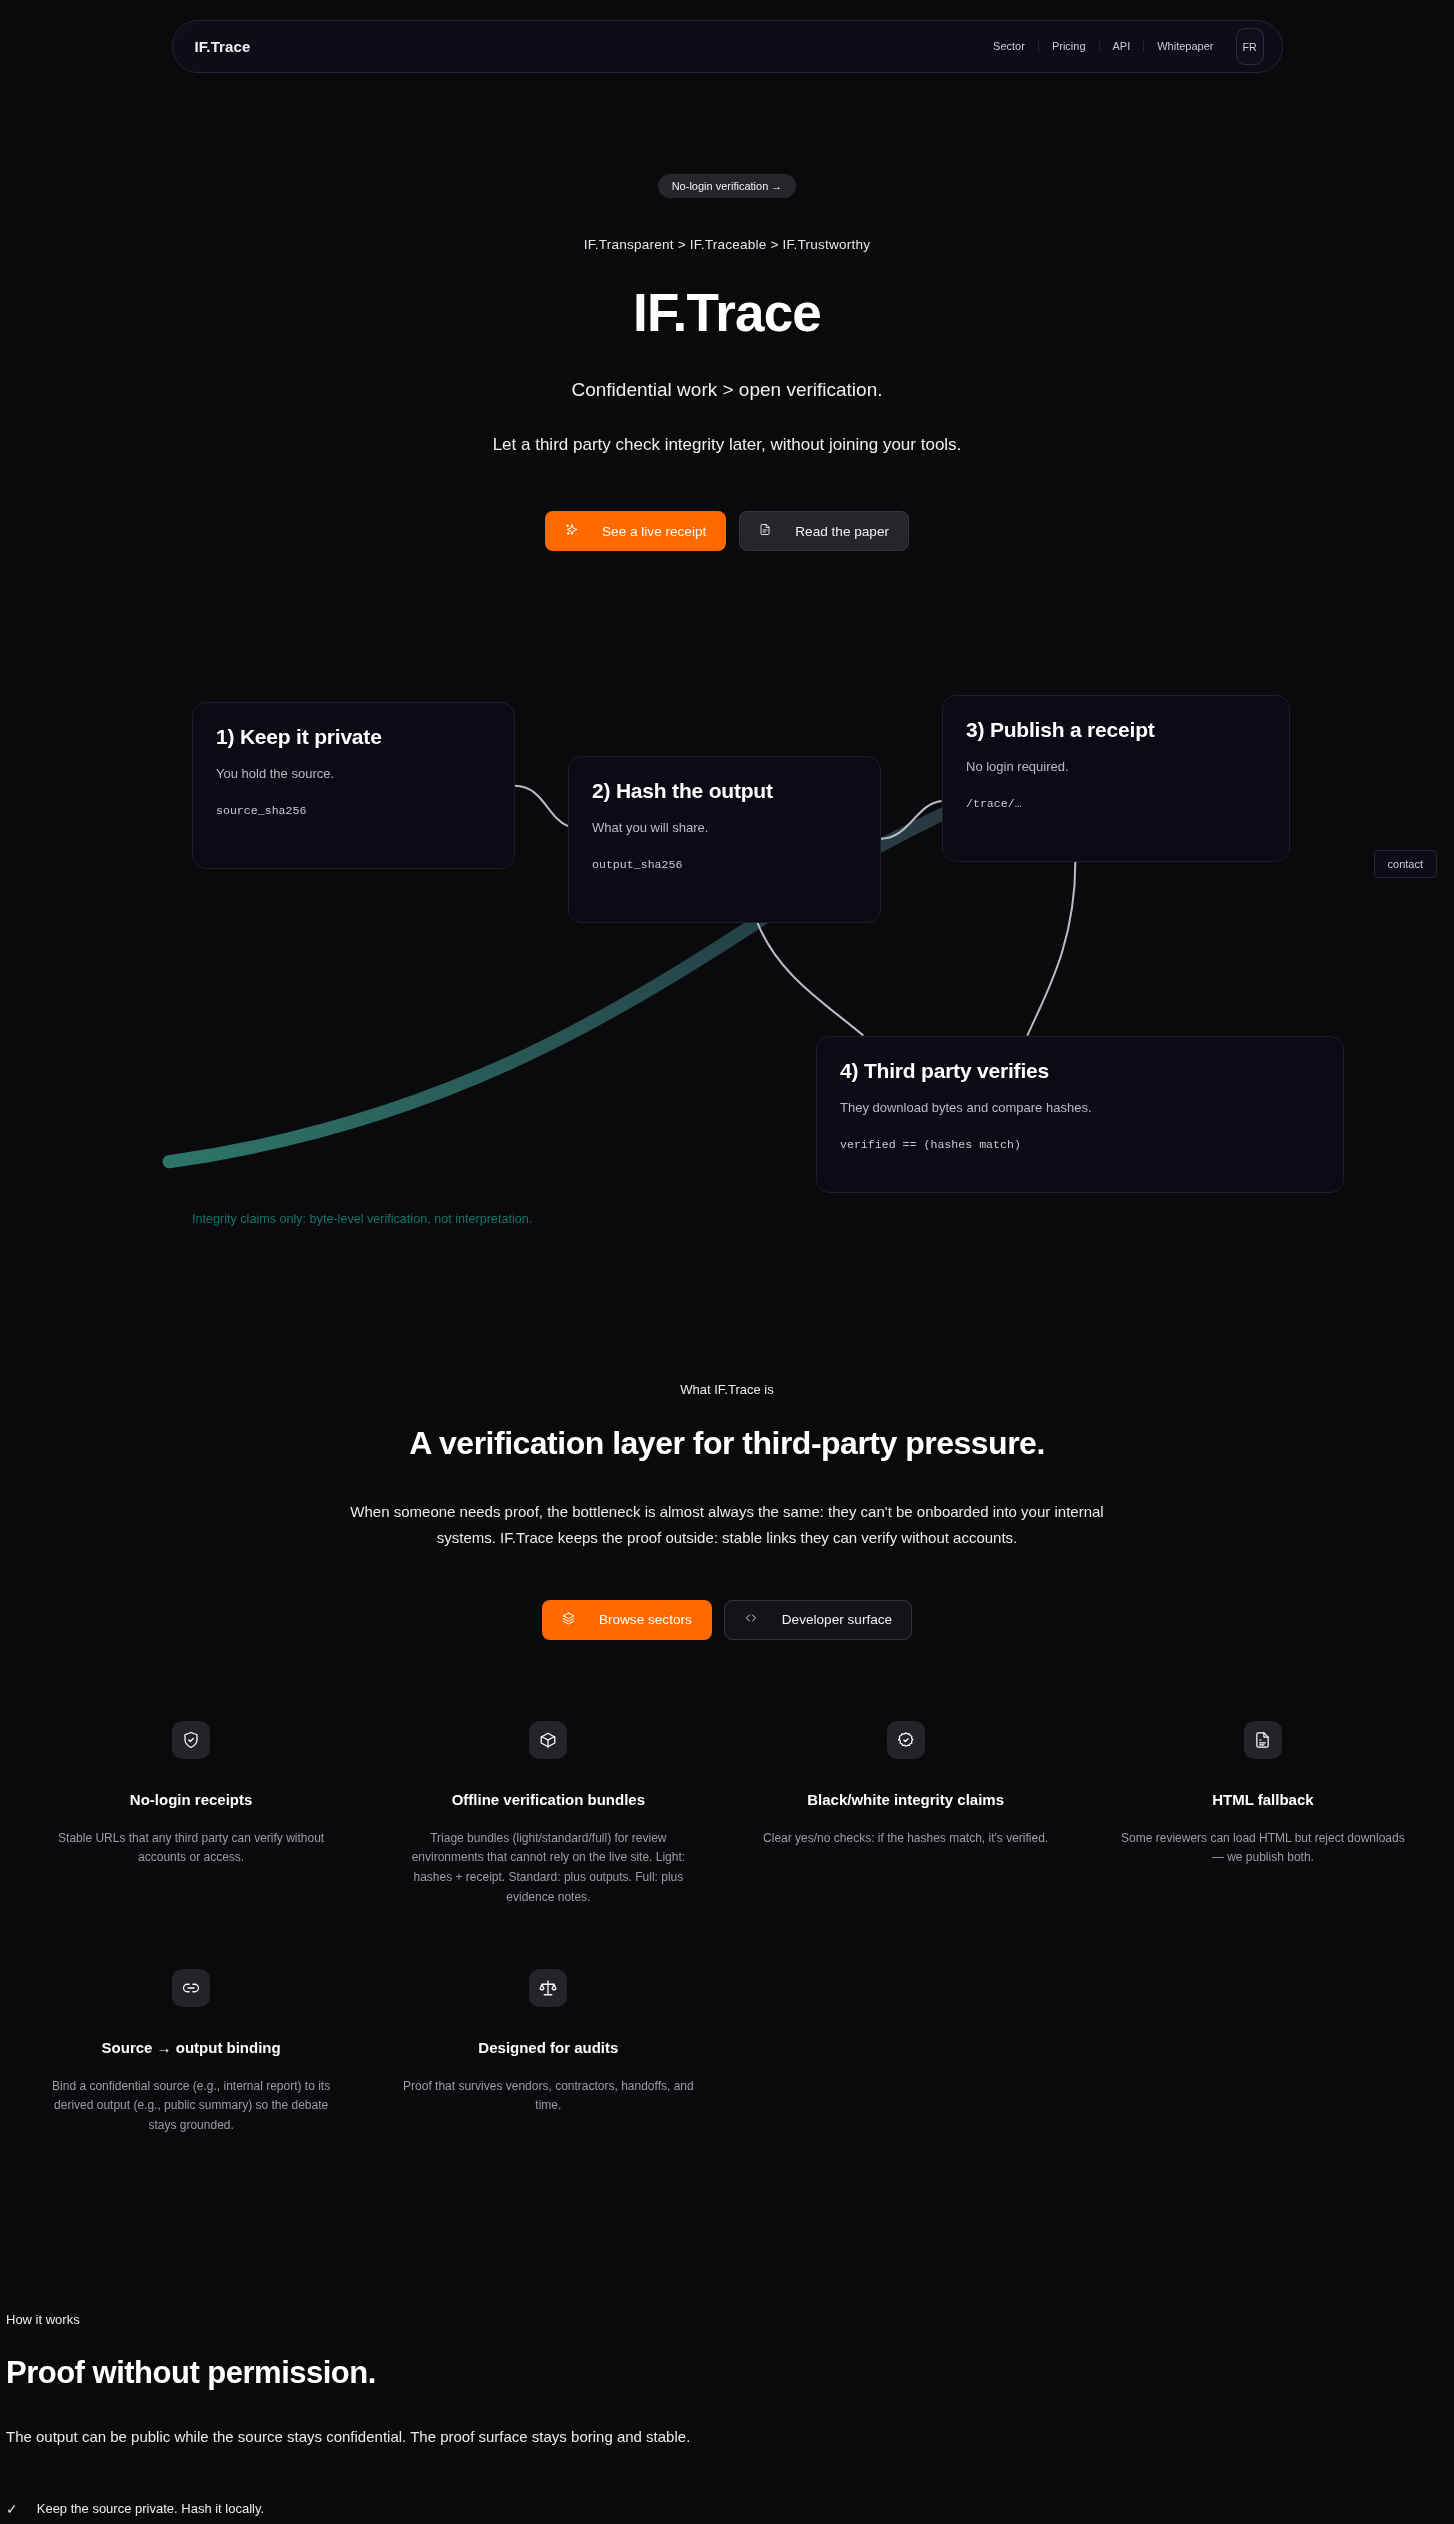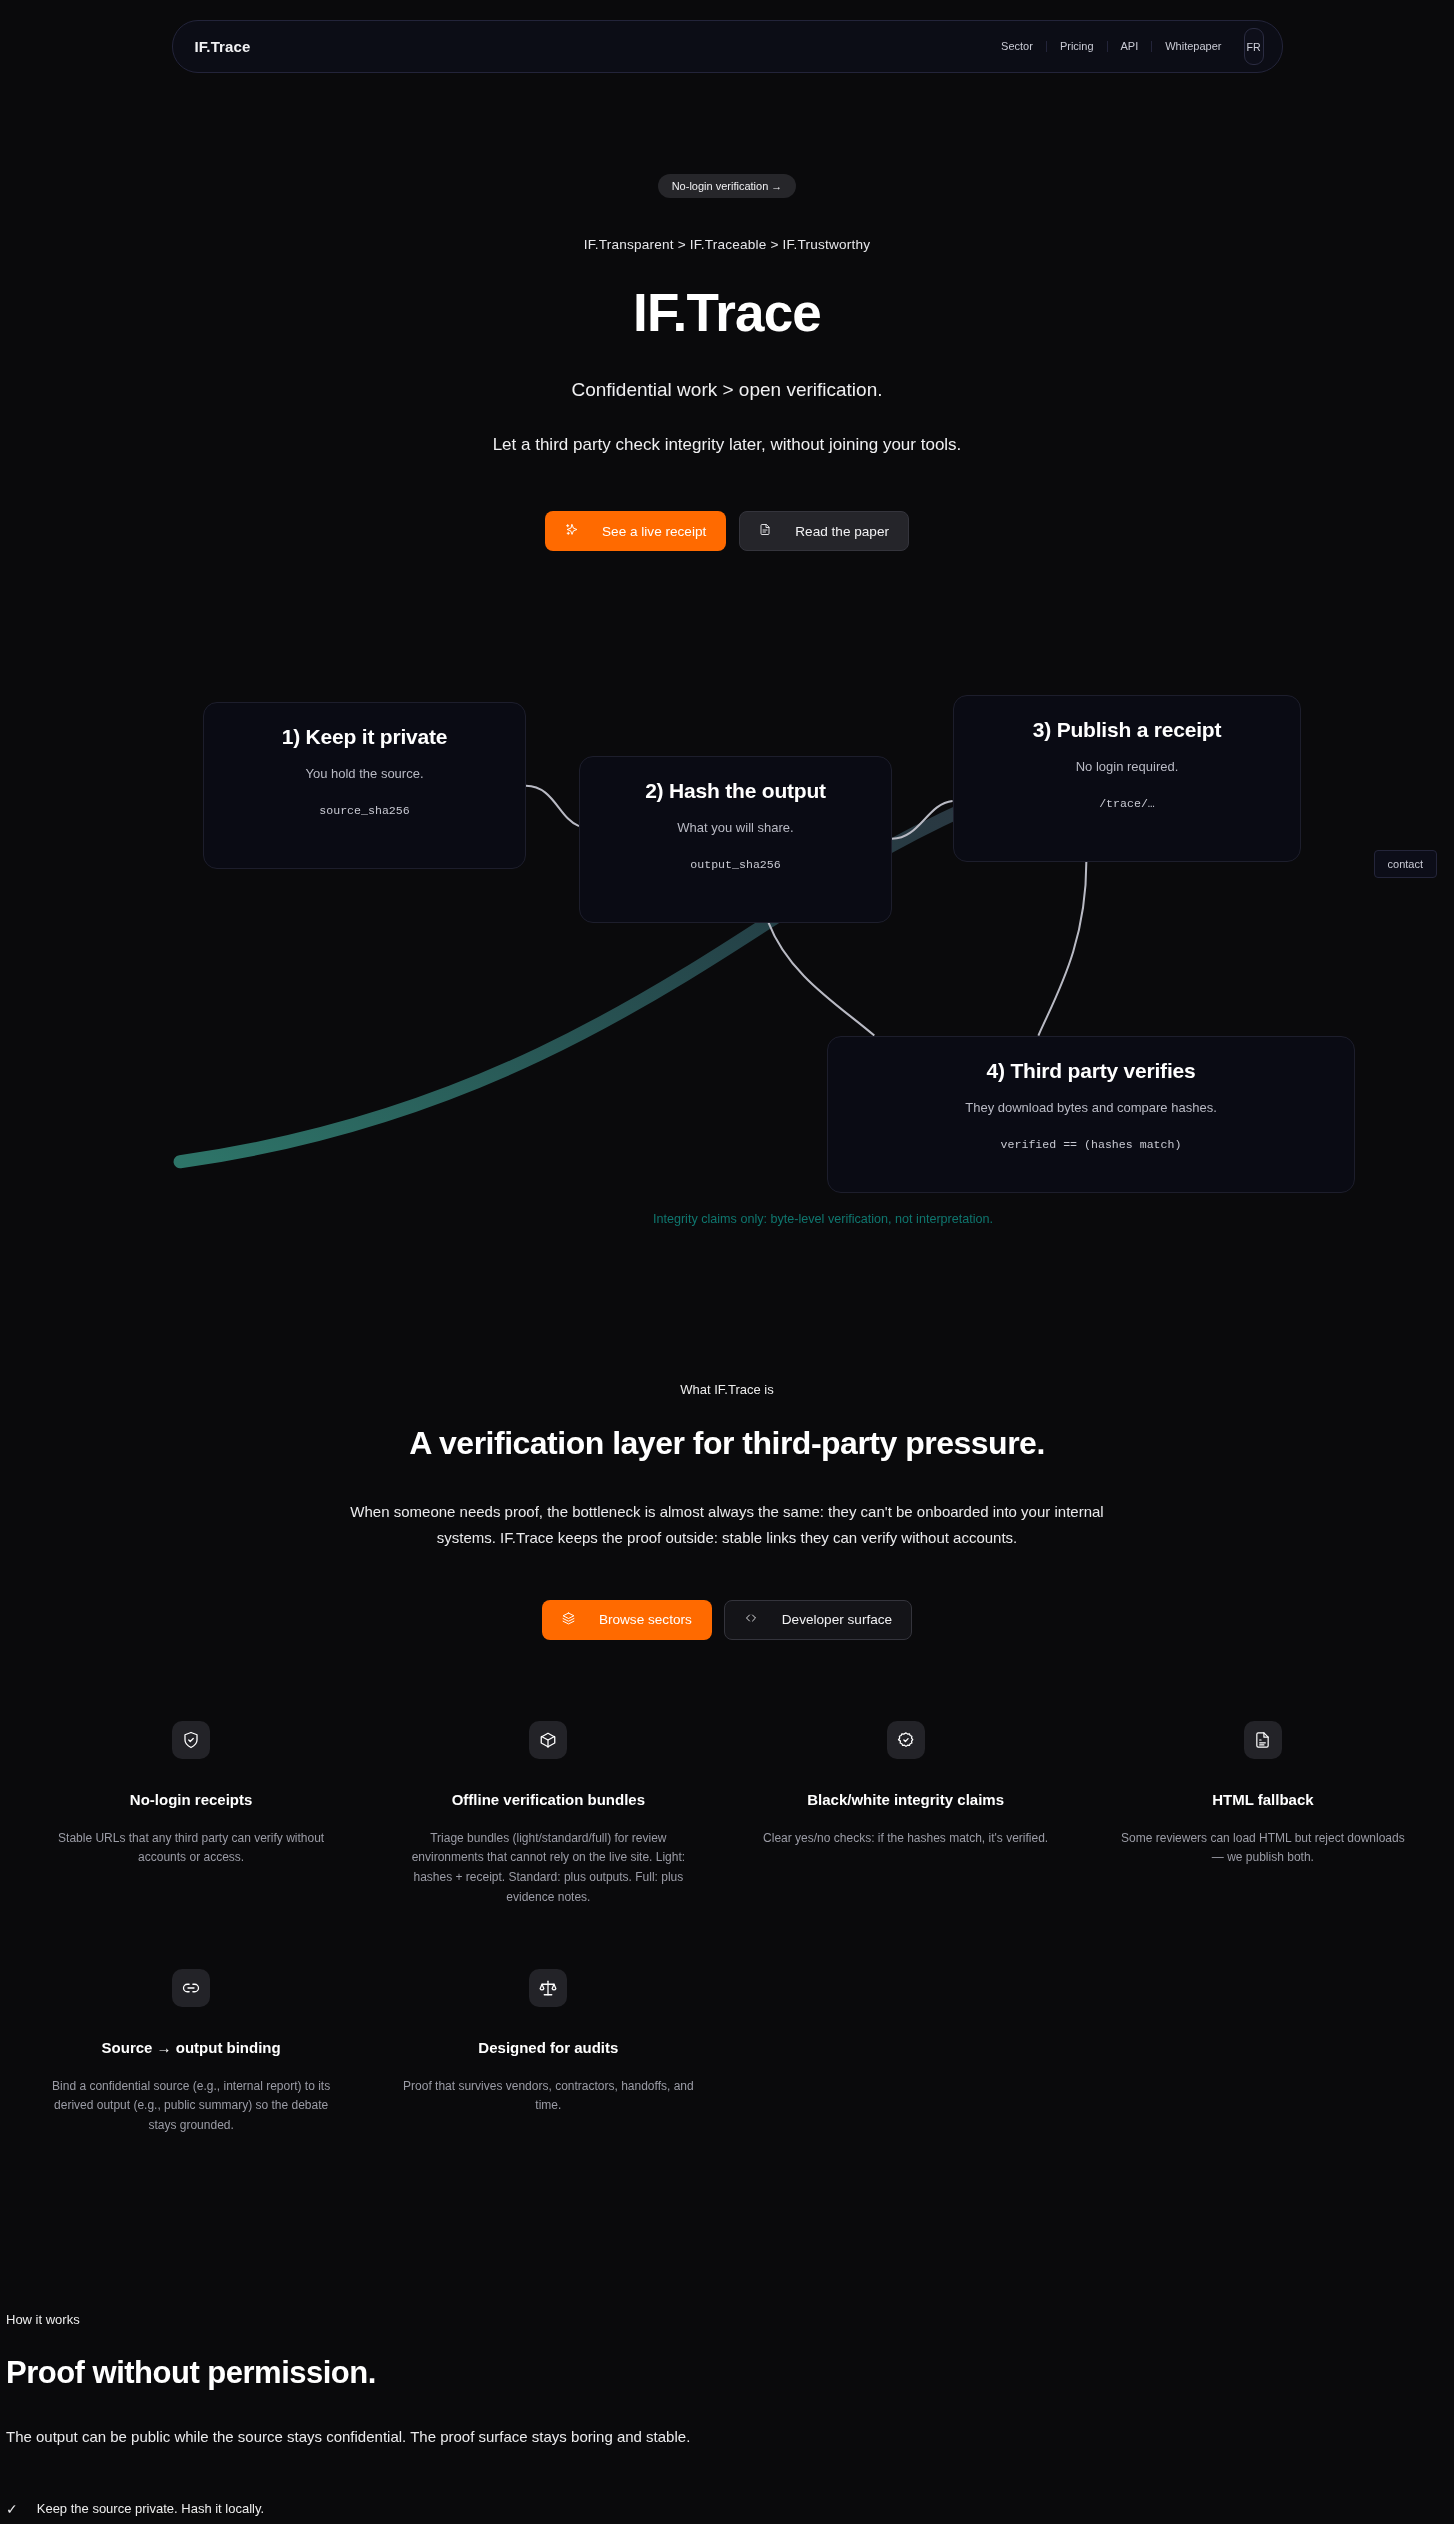--- a/index.html
+++ b/index.html
@@ -25,21 +25,21 @@
   .brand { font-size: 15px; font-weight: 600; letter-spacing: 0.1px; color: #f2f2f4; }
   .nav { display: flex; align-items: center; gap: 0; }
   .nav-item {
     font-size: 11px; color: #c9cad4; padding: 0 13px;
     border-left: 0.5px solid #23243a; line-height: 1;
     cursor: pointer; white-space: nowrap;
   }
   .nav-item:first-child { border-left: none; }
   .lang-pill {
     margin-left: 9px;
-    width: 20px; height: 37px;
+    width: 28px; height: 37px;
     border: 0.5px solid #2b2c42; border-radius: 9px;
     background: #0e0f1a;
     display: flex; align-items: center; justify-content: center;
     font-size: 10.6px; color: #d2d3dd; cursor: pointer;
   }
 
   
   .hero { padding: 101px 0 40px; text-align: center; }
   .badge {
     display: inline-flex; align-items: center; gap: 7px;
@@ -57,21 +57,21 @@
     display: inline-flex; align-items: center; gap: 24px;
     border-radius: 8px; font-size: 13.6px; padding: 11px 19px;
     cursor: pointer; border: 0.5px solid transparent; white-space: nowrap;
   }
   .btn-primary { background: #ff6a00; color: #fff; }
   .btn-ghost { background: #25252a; color: #f2f2f4; border-color: #34343c; }
   .btn-outline { background: #141418; color: #f2f2f4; border-color: #34343c; }
   .btn svg { flex: 0 0 auto; }
 
   
-  .flow-section { position: relative; padding: 61px 11px 30px; text-align: center; }
+  .flow-section { position: relative; padding: 61px 0 30px; }
   .flow-canvas {
     position: relative;
     width: 1454px; height: 535px;
   }
   .flow-canvas svg.edges { position: absolute; inset: 0; width: 1454px; height: 535px; }
   .node {
     position: absolute;
     background: #0a0b14;
     border: 0.5px solid #1d1e2c;
     border-radius: 14px;

